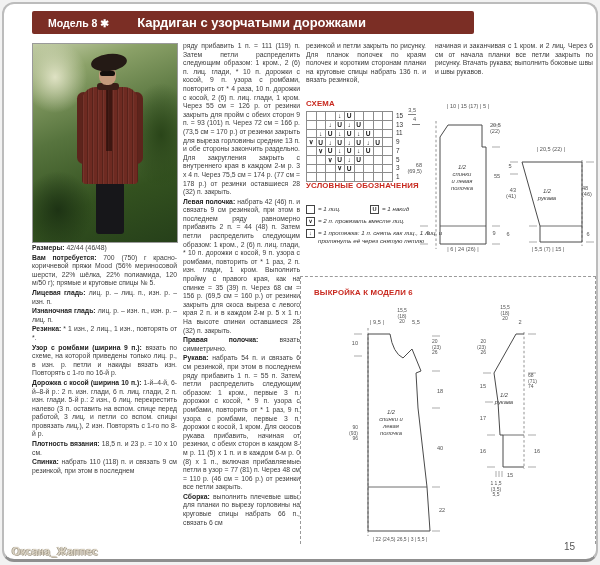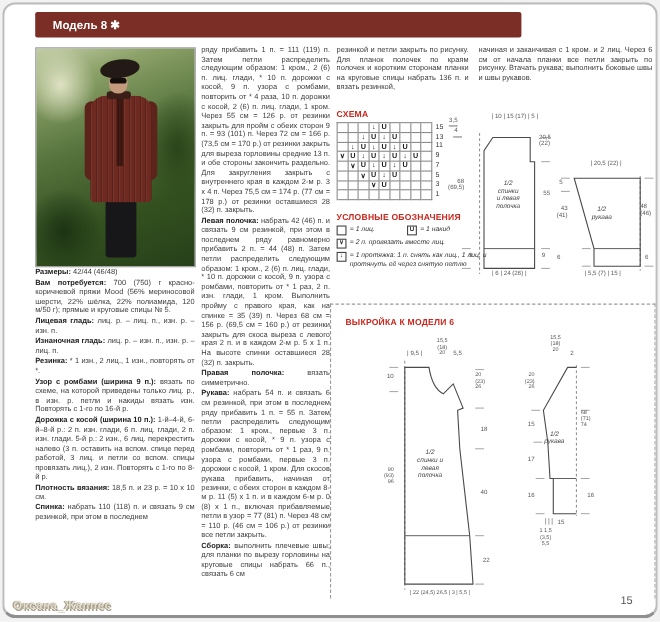--- a/index.html
+++ b/index.html
@@ -66,30 +66,31 @@
   .m-label.sm{font-size:5px;line-height:5.6px;}
   .m-label.right{text-align:right;} .m-label.left{text-align:left;}
   .caption{position:absolute;font-size:5.9px;line-height:7px;font-style:italic;color:#444;
           text-align:center;white-space:pre-line;}
   .tickh{position:absolute;width:8px;border-top:1px solid #808080;}
   
   .dashv{position:absolute;border-left:1px dashed #9a9a9a;width:0;}
   .dashh{position:absolute;border-top:1px dashed #9a9a9a;height:0;}
   
   .pageno{position:absolute;left:560px;top:537px;font-size:10px;color:#555;}
-  .watermark{position:absolute;left:8px;top:541px;font-size:10.5px;font-weight:bold;letter-spacing:.5px;
+  .watermark{position:absolute;left:8px;top:541px;font-size:10.5px;font-weight:normal;letter-spacing:.5px;
           color:#e4dccb;text-shadow:0 0 1px #8d8474,1px 1px 0 #a89f8e,-1px 0 0 #a89f8e;}
 </style>
 </head>
 <body>
 
 <div class="frame">
 
   <div class="header">
     <span class="model">Модель 8 ✱</span>
+    <span class="title">Кардиган с узорчатыми дорожками</span>
   </div>
 
   <div class="photo">
     <div class="lightpatch"></div>
     <div class="darkblob"></div>
     <div class="darkblob2"></div>
     <div class="woman">
       <div class="arm l"></div>
       <div class="arm r"></div>
       <div class="legs"></div>
@@ -206,21 +207,21 @@
       <div class="rownum">15</div>
       <div class="rownum">13</div>
       <div class="rownum">11</div>
       <div class="rownum">9</div>
       <div class="rownum">7</div>
       <div class="rownum">5</div>
       <div class="rownum">3</div>
       <div class="rownum">1</div>
     </div>
 
-  <div class="redhead" style="left:302px;top:189px;">УСЛОВНЫЕ ОБОЗНАЧЕНИЯ</div>
+  <div class="redhead" style="left:302px;top:177px;">УСЛОВНЫЕ ОБОЗНАЧЕНИЯ</div>
   <div id="legend">
       <div class="litem">
         <span class="sym"></span>
         <span>= 1 лиц.</span>
       </div>
       <div class="litem">
         <span class="sym">U</span>
         <span>= 1 накид</span>
       </div>
       <div class="litem">

